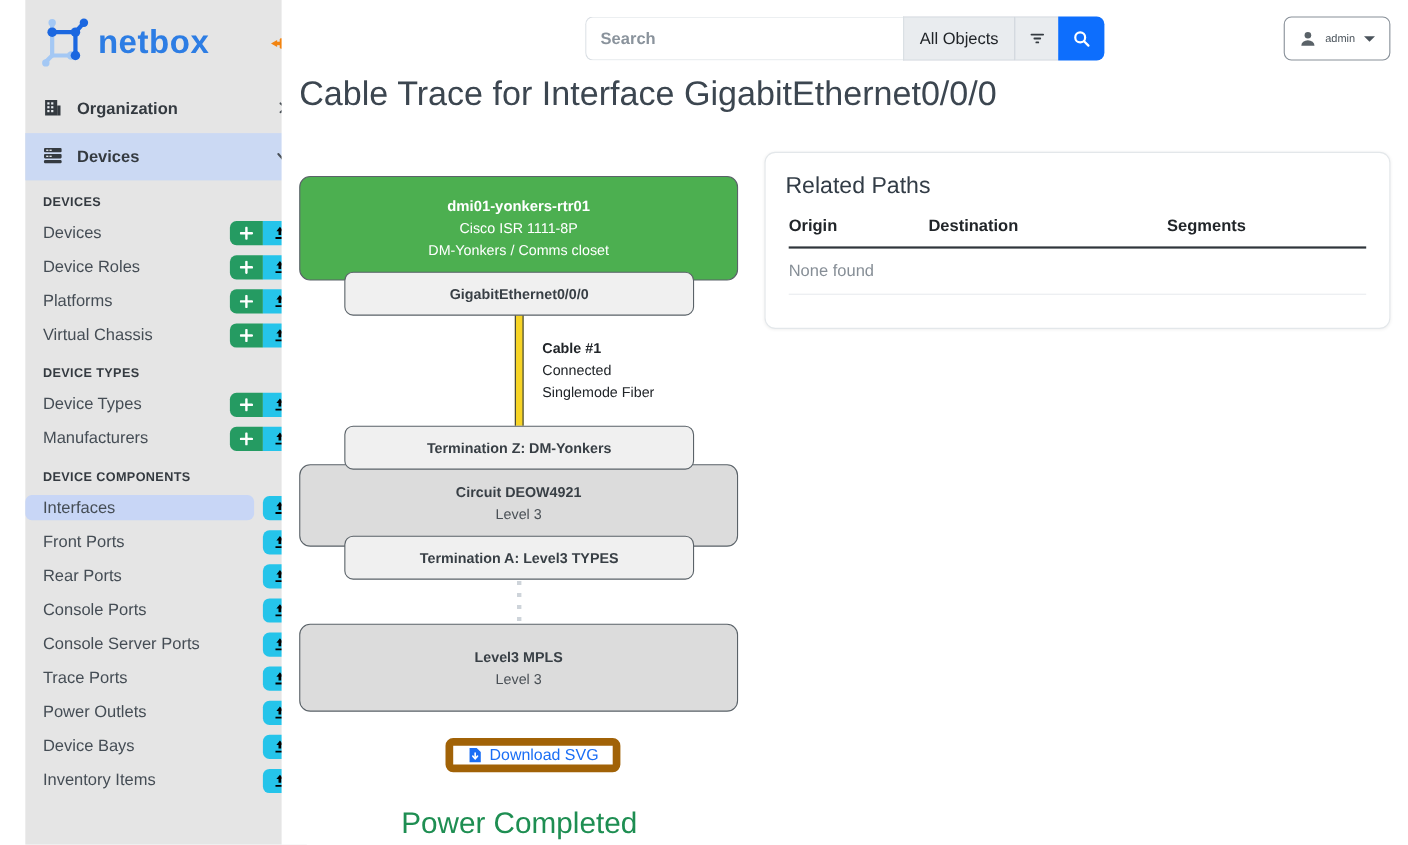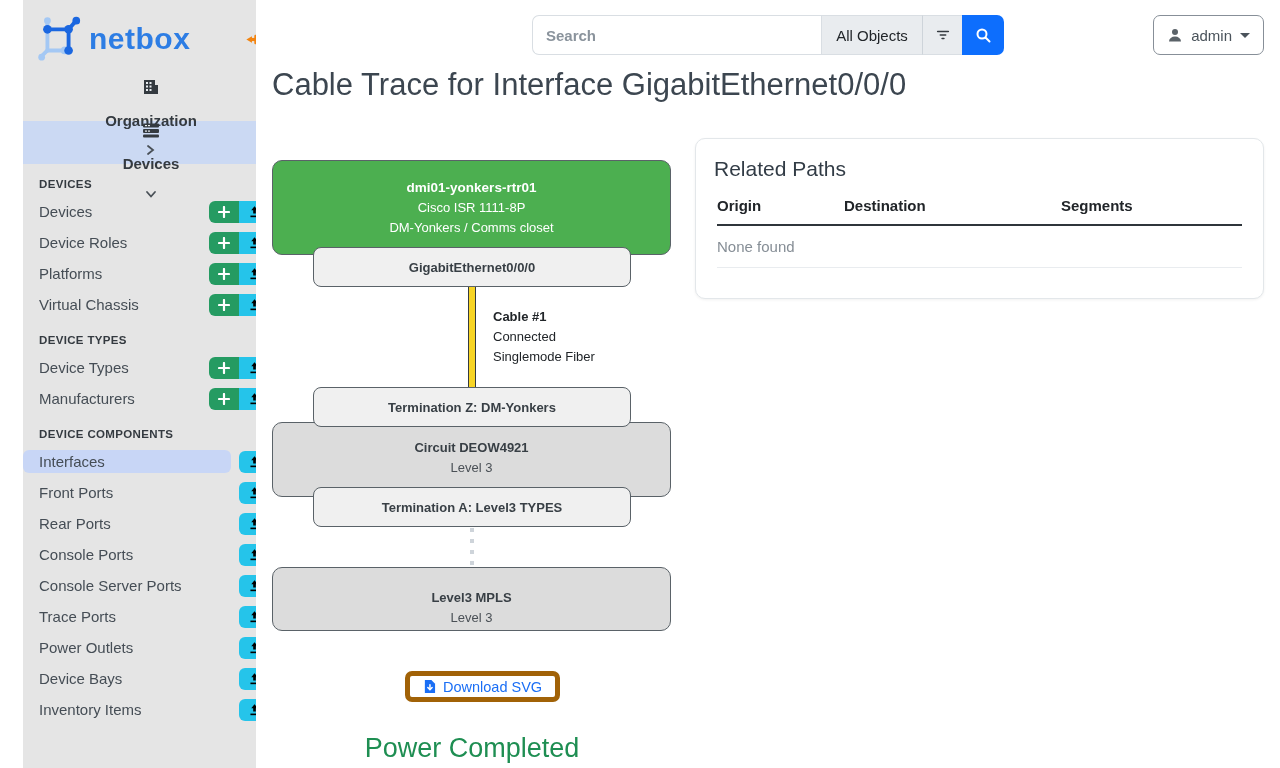--- a/index.html
+++ b/index.html
@@ -5,21 +5,21 @@
   * { box-sizing: border-box; margin: 0; padding: 0; }
   html,body { width:1280px; height:768px; overflow:hidden; }
   body { font-family:"Liberation Sans", sans-serif; background:#fff; position:relative; }
 
   
   .sidebar { position:absolute; left:0; top:0; bottom:0; width:256px; background:#e5e5e5;margin-left:23px; }
   .brand-row { display:flex; align-items:center; height:78px; padding:0 14px 0 10px; }
   .brand-text { font-size:30px; font-weight:700; color:#2d7de4; letter-spacing:.5px; margin-left:6px; flex:1; }
   .pin-btn { width:24px; height:24px; display:flex; align-items:center; justify-content:center; cursor:pointer; }
 
-  .nav-item { height:43px; display:flex; align-items:center; padding:0 16px; gap:13px; color:#343a40; font-size:15px; font-weight:700; cursor:pointer;flex-direction:column; }
+  .nav-item { height:43px; display:flex; align-items:center; padding:0 16px; gap:13px; color:#343a40; font-size:15px; font-weight:700; cursor:pointer; }
   .nav-item.active { background:#cbd9f3; }
   .nav-item .grow { flex:1; }
 
   .section-label { padding:14px 16px 6px 16px; font-size:11.5px; font-weight:700; color:#343a40; letter-spacing:.03em; }
   .side-row { height:31px; display:flex; align-items:center; padding-right:10px; }
   .side-row .lbl { flex:1; font-size:15px; color:#454d55; padding:3px 0 3px 16px; border-radius:6px; margin-right:8px; cursor:pointer; }
   .side-row.active .lbl { background:#c8d6f6; }
   .btn-pair { display:flex; }
   .mini-btn { width:30px; height:22px; display:flex; align-items:center; justify-content:center; cursor:pointer; }
   .mini-add { background:#259b62; border-radius:6px 0 0 6px; }
@@ -29,44 +29,44 @@
   
   .main { position:absolute; left:256px; top:0; right:0; bottom:0; background:#fff; }
 
   .search-group { position:absolute; left:276px; top:15px; height:40px; display:flex; }
   .search-input { width:289px; height:40px; border:1px solid #d9dee3; border-right:none; border-radius:7px 0 0 7px; padding:0 13px; font-size:15px; color:#495057; outline:none; font-family:inherit;font-weight:bold; }
   .search-input::placeholder { color:#8a939c; }
   .scope-btn { width:101px; height:40px; background:#e9ecef; border:1px solid #d9dee3; border-right:none; font-size:15px; color:#212529; display:flex; align-items:center; justify-content:center; cursor:pointer; }
   .filter-btn { width:40px; height:40px; background:#e9ecef; border:1px solid #d9dee3; border-left:1px solid #ced4da; border-right:none; display:flex; align-items:center; justify-content:center; cursor:pointer; }
   .search-btn { width:42px; height:40px; background:#0d6efd; border:none; border-radius:0 7px 7px 0; display:flex; align-items:center; justify-content:center; cursor:pointer; }
 
-  .user-btn { position:absolute; right:16px; top:15px; height:40px; padding:0 13px; border:1px solid #878f98; border-radius:7px; display:flex; align-items:center; gap:8px; font-size:15px; color:#4a535b; background:#fff; cursor:pointer; }
+  .user-btn { position:absolute; right:16px; top:15px; height:40px; padding:0 13px; border:1px solid #878f98; border-radius:7px; display:flex; align-items:center; gap:8px; font-size:10px; color:#4a535b; background:#fff; cursor:pointer; }
   .caret-down { width:0; height:0; border-left:5px solid transparent; border-right:5px solid transparent; border-top:5px solid #4a535b; }
 
   .page-title { position:absolute; left:16px; top:67px; font-size:31px; font-weight:400; color:#3c4650; }
 
   
   .diagram { position:absolute; left:0; top:0; width:440px; height:768px; }
   .tnode { position:absolute; border:1px solid #5a6268; text-align:center; }
   .node-device { left:16px; top:160px; width:399px; height:95px; background:#4caf50; border-radius:10px; padding-top:17px; color:#fff; line-height:20px; font-size:13px; z-index:1; }
   .node-device .nm { font-size:13.5px; font-weight:700; }
   .small-box { width:318px; height:40px; left:57px; background:#f0f0f0; border-radius:8px; display:flex; align-items:center; justify-content:center; font-size:13px; font-weight:700; color:#383f45; z-index:3; }
   .node-iface { top:247px; }
   .node-termz { top:387px; }
   .node-terma { top:487px; }
   .big-gray { left:16px; width:399px; background:#dcdcdc; border-radius:10px; line-height:20px; font-size:13px; color:#4a5056; z-index:2; }
   .node-circuit { top:422px; height:75px; padding-top:15px; }
-  .node-far { top:567px; height:64px; padding-top:20px; }
+  .node-far { top:567px; height:80px; padding-top:20px; }
   .big-gray .nm { font-weight:700; color:#383f45; }
   .cable-line { position:absolute; left:212px; top:286px; width:8px; height:101px; background:#f7d425; border-left:1.5px solid #343a40; border-right:1.5px solid #343a40; z-index:0; }
   .cable-label { position:absolute; left:237px; top:307px; font-size:13px; line-height:20px; color:#212529; cursor:pointer; }
   .cable-label .nm { font-weight:700; }
   .dashed-line { position:absolute; left:214px; top:528px; width:4px; height:38px; background:repeating-linear-gradient(to bottom,#ced4da 0 4px,transparent 4px 11px); }
 
-  .download-btn { position:absolute; left:149px; top:671px; height:31px; padding:0 13px; background:#fff; border:5px solid #a16207; border-radius:7px; color:#1a6ef5; font-size:14.5px; display:flex; align-items:center; gap:7px; cursor:pointer; font-family:inherit; }
+  .download-btn { position:absolute; left:149px; top:671px; height:31px; padding:0 13px; background:#fff; border:7px solid #a16207; border-radius:7px; color:#1a6ef5; font-size:14.5px; display:flex; align-items:center; gap:7px; cursor:pointer; font-family:inherit; }
   .trace-status { position:absolute; left:0; top:733px; width:432px; text-align:center; font-size:27px; color:#1e8e52; }
 
   
   .card { position:absolute; left:439px; top:138px; width:569px; height:161px; background:#fff; border:1px solid #e3e7ea; border-radius:10px; box-shadow:0 1px 3px rgba(0,0,0,.06); }
   .card-title { margin:18px 20px 0 18px; font-size:21px; font-weight:400; color:#323c46; }
   .rp-table { margin:16px 21px 0 21px; }
   .rp-head { display:flex; border-bottom:2px solid #2f353b; padding-bottom:10px; }
   .rp-head .c1 { width:127px; } .rp-head .c2 { width:217px; } .rp-head .c3 { flex:1; }
   .rp-head span { font-size:15px; font-weight:700; color:#212529; }
   .rp-empty { padding:12px 0; font-size:15px; color:#868e96; border-bottom:1px solid #e9ecef; }

